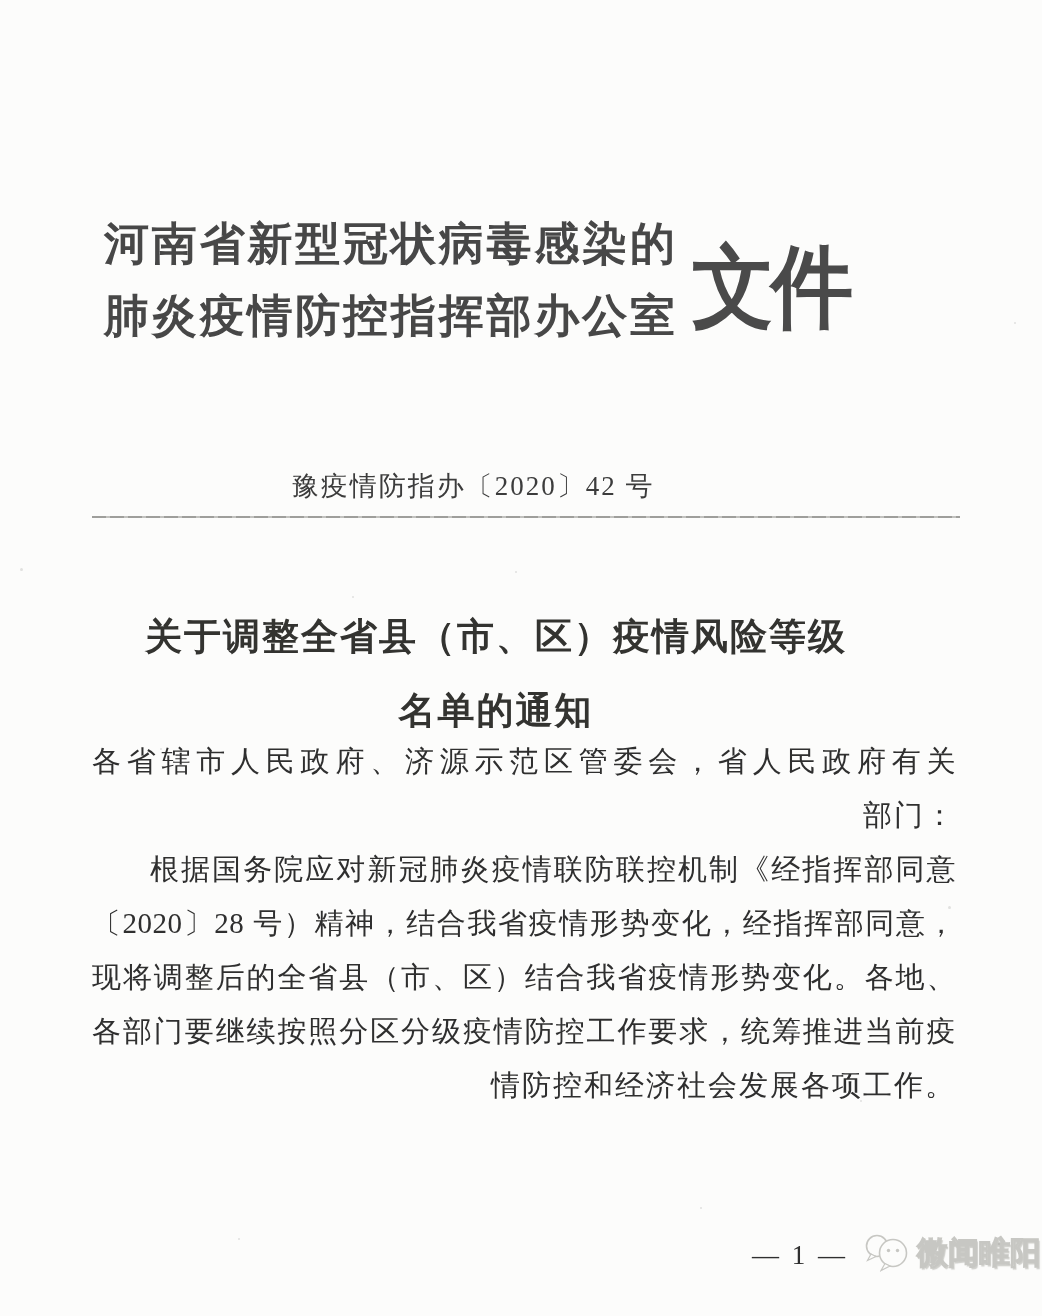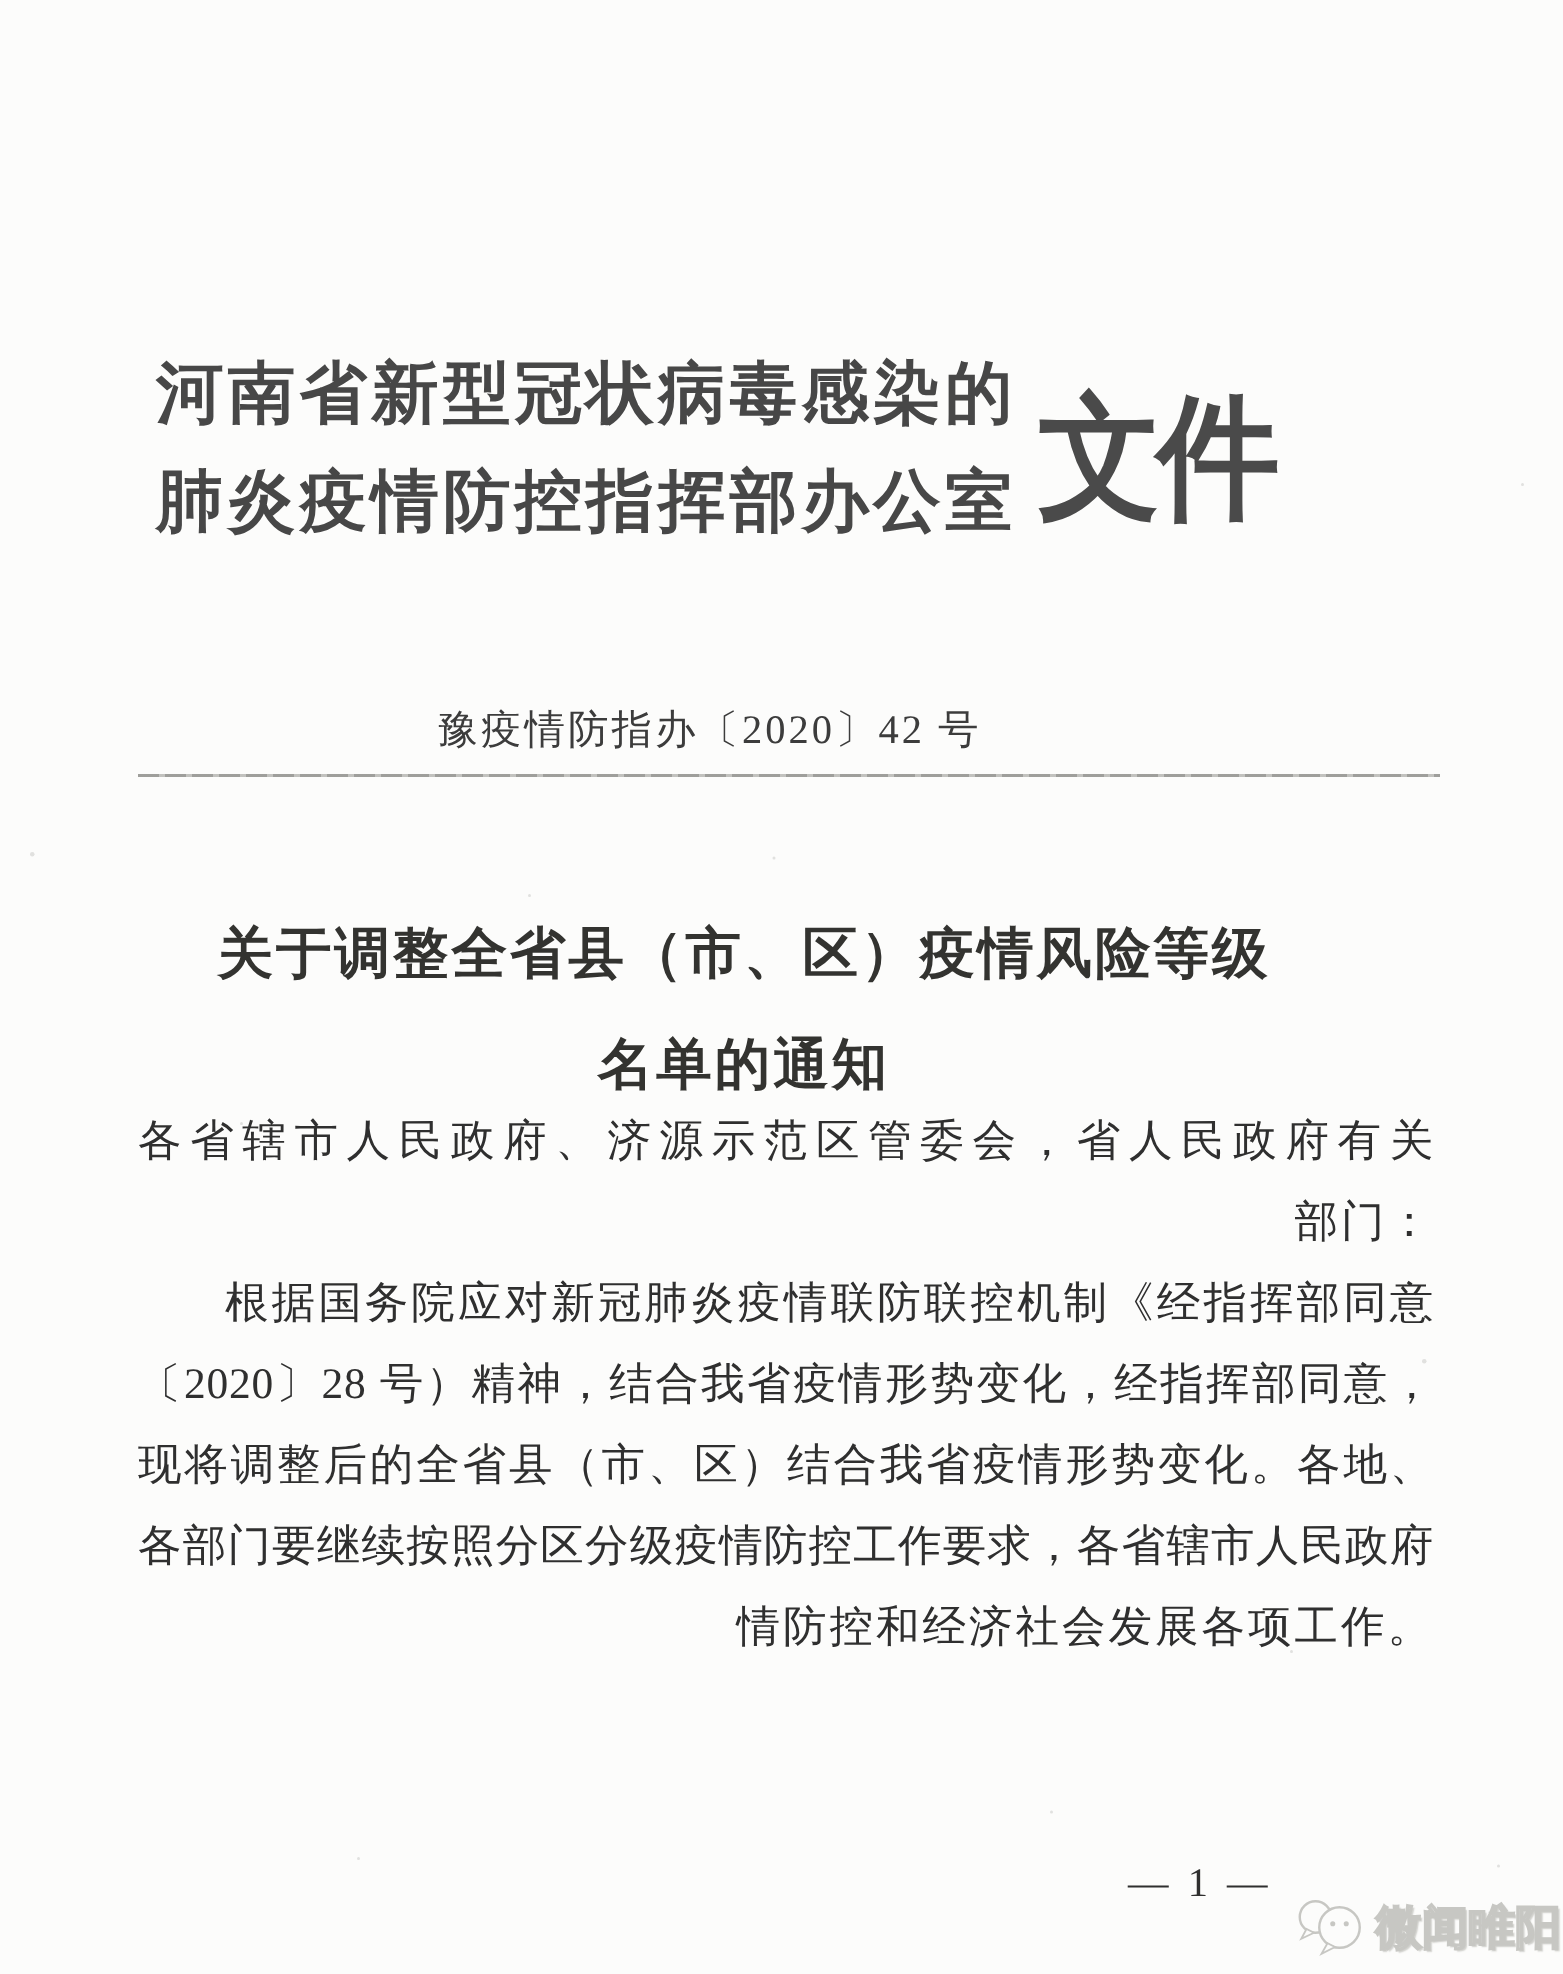--- a/index.html
+++ b/index.html
@@ -8,21 +8,21 @@
     width:1042px; height:1316px;
     margin:0 auto;
     background:#fcfcfb;
     font-family:"Liberation Serif","DejaVu Serif",serif;
     color:#2f2f2f;
     overflow:hidden;
   }
 
   
   .letterhead {
-    position:absolute; top:226px; left:104px;
+    position:absolute; top:208px; left:104px;
     display:flex; align-items:center;
   }
   .org {
     width:572px;
     font-size:45px; font-weight:bold;
     line-height:72px; letter-spacing:1px;
     color:#474747;
     text-align:justify;
   }
   .org > div { text-align-last:justify; }
@@ -74,21 +74,21 @@
   .bline.indent { padding-left:58px; }
 
   
   .pagenum {
     position:absolute; top:1240px; left:752px;
     font-size:27px; letter-spacing:3px;
     color:#2f2f2f;
     white-space:nowrap;
   }
   .watermark {
-    position:absolute; top:1264px; left:864px;
+    position:absolute; top:1232px; left:864px;
     display:flex; align-items:center; gap:5px;
   }
   .wmicon { display:block; }
   .wmtext {
     font-family:"Liberation Sans","DejaVu Sans",sans-serif;
     font-size:31px; font-weight:bold; letter-spacing:0px;
     color:#f3f3f0;
     -webkit-text-stroke:1.2px #c7c7c3;
     text-shadow:1.5px 1.5px 1px #cfcfcb;
     white-space:nowrap;
@@ -123,21 +123,21 @@
     <div>关于调整全省县（市、区）疫情风险等级</div>
     <div>名单的通知</div>
   </div>
 
   <div class="bodytext">
     <div class="bline fill">各省辖市人民政府、济源示范区管委会，省人民政府有关</div>
     <div class="bline end">部门：</div>
     <div class="bline fill indent">根据国务院应对新冠肺炎疫情联防联控机制《经指挥部同意</div>
     <div class="bline fill">〔2020〕28 号）精神，结合我省疫情形势变化，经指挥部同意，</div>
     <div class="bline fill">现将调整后的全省县（市、区）结合我省疫情形势变化。各地、</div>
-    <div class="bline fill">各部门要继续按照分区分级疫情防控工作要求，各省辖市人民政府</div>
+    <div class="bline fill">各部门要继续按照分区分级疫情防控工作要求，统筹推进当前疫</div>
     <div class="bline end">情防控和经济社会发展各项工作。</div>
   </div>
 
   <div class="pagenum">— 1 —</div>
 
   <div class="watermark">
     <svg class="wmicon" width="48" height="42" viewBox="0 0 48 42">
       <g fill="#fcfcfb" stroke="#c7c7c3" stroke-width="1.6">
         <circle cx="13" cy="14" r="10.5"></circle>
         <path d="M7 22 L3.5 28.5 L12 24.5 Z" stroke-width="1.2"></path>

